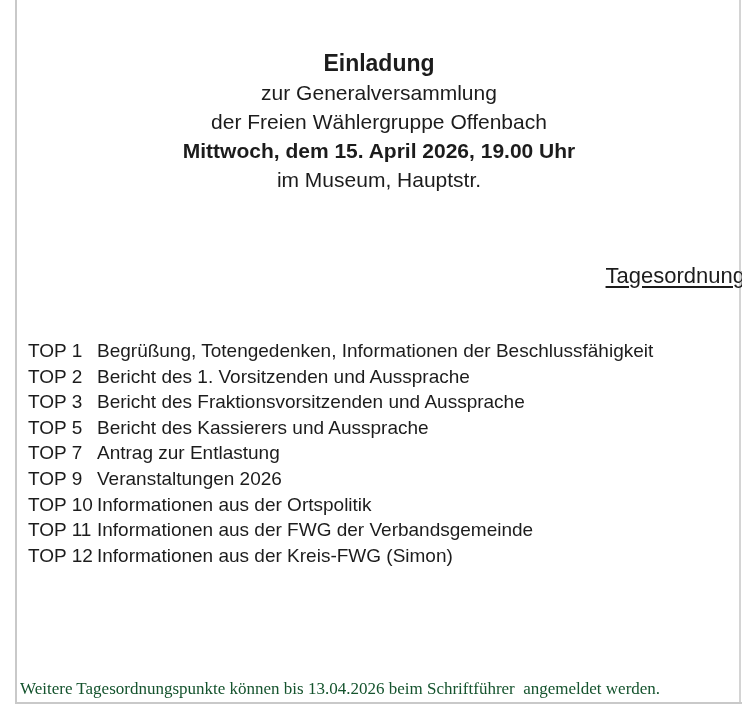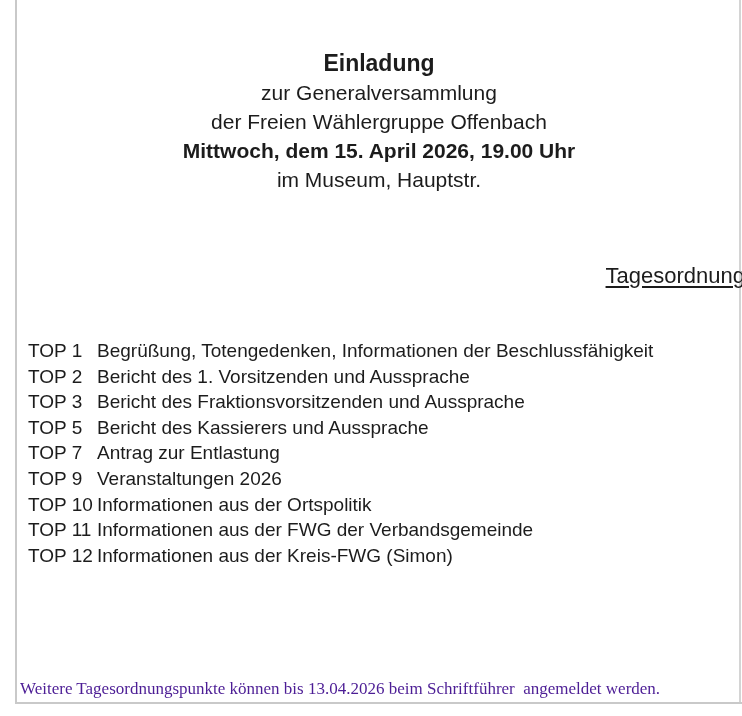--- a/index.html
+++ b/index.html
@@ -91,21 +91,21 @@
   }
   .footer-note {
     position: absolute;
     top: 678px;
     left: 20px;
     width: 716px;
     font-family: "Liberation Serif", serif;
     font-size: 17px;
     line-height: 21px;
     white-space: pre;
-    color: #4c1d95;
+    color: #14532d;
   }
 </style>
 </head>
 <body>
 
 <div class="page">
 
   <div class="frame-left"></div>
   <div class="frame-right"></div>
   <div class="frame-bottom"></div>

